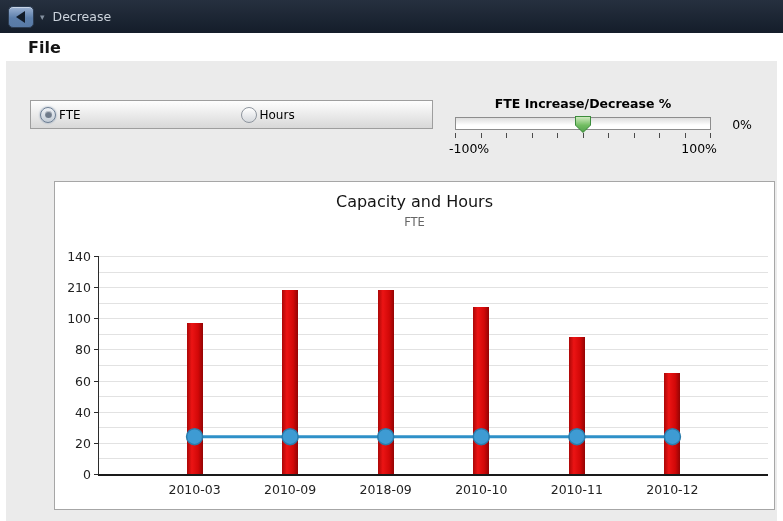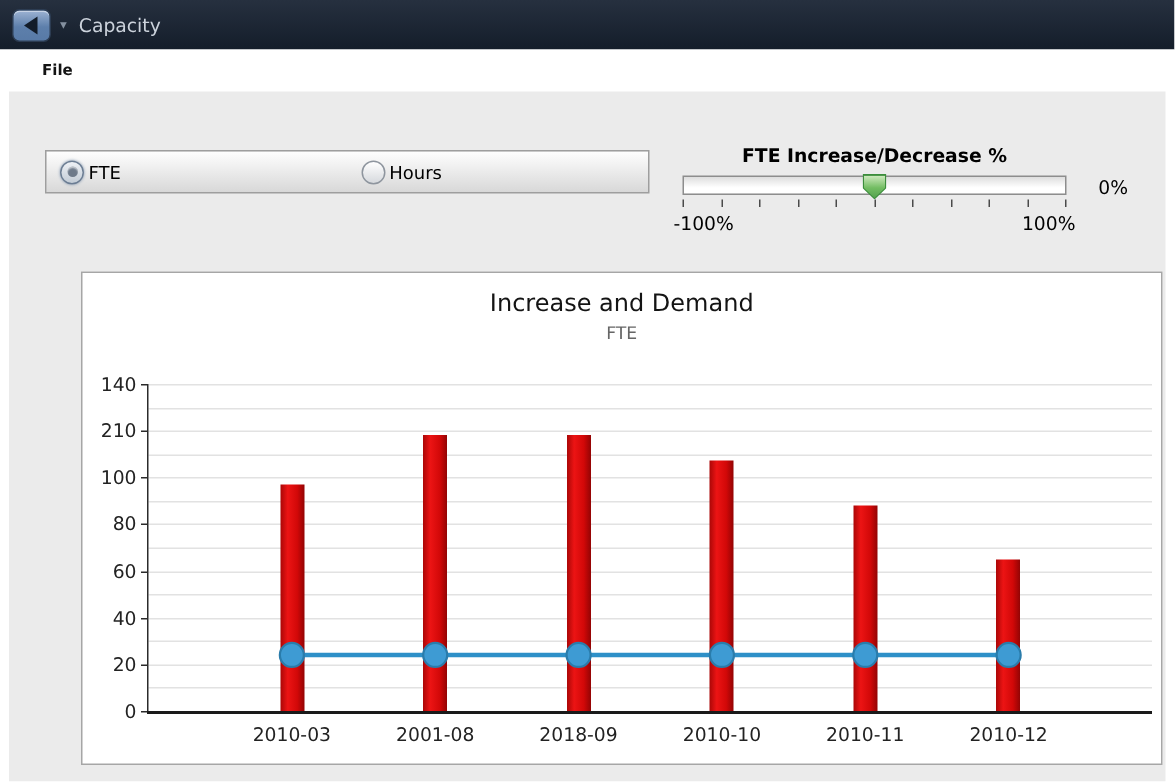--- a/index.html
+++ b/index.html
@@ -14,21 +14,21 @@
               background-color:#5d7fab;
               display:flex; align-items:center; justify-content:center;
               box-shadow:inset 0 1px 0 rgba(255,255,255,.45); cursor:pointer; }
   .back-tri { width:0; height:0; border-top:6px solid transparent; border-bottom:6px solid transparent;
               border-right:9px solid #121c29; margin-right:2px; }
   .hdr-chevron { color:#8possible90a0;  color:#84909f; font-size:9px; margin-left:6px; }
   .hdr-title { color:#ccd3dc; font-size:12.5px; margin-left:8px; }
 
   
   .menubar { height:28px; background:#ffffff; display:flex; align-items:center; padding-left:28px; }
-  .menu-item { font-size:10px; font-weight:bold; color:#141414; cursor:pointer; }
+  .menu-item { font-size:16px; font-weight:bold; color:#141414; cursor:pointer; }
 
   
   .content { position:relative; margin:0 6px; height:460px; background:#ebebeb; }
 
   
   .radio-group { position:absolute; left:24px; top:39px; width:403px; height:29px;
                  border:1px solid #9e9e9e; background:linear-gradient(#fefefe,#d8d8d8);
                  display:flex; align-items:center; }
   .radio-opt { display:flex; align-items:center; width:50%; padding-left:9px; cursor:pointer; }
   .radio-circle { width:16px; height:16px; border-radius:50%; background:linear-gradient(#ffffff,#d6d9dd);
@@ -77,21 +77,21 @@
              text-align:center; font-size:12.5px; color:#222; }
 </style>
 </head>
 <body>
 
 <div class="titlebar">
   <div class="back-btn">
     <span class="back-tri"></span>
   </div>
   <span class="hdr-chevron">▾</span>
-  <span class="hdr-title">Capacity</span>
+  <span class="hdr-title">Decrease</span>
 </div>
 
 <div class="menubar">
   <span class="menu-item">File</span>
 </div>
 
 <div class="content">
 
   <div class="radio-group">
     <div class="radio-opt">
@@ -127,21 +127,21 @@
         <i></i>
         <i></i>
       </div>
     <div class="slider-labels">
       <span>-100%</span>
       <span>100%</span>
     </div>
   </div>
 
   <div class="chart-panel">
-    <div class="chart-title">Increase and Demand</div>
+    <div class="chart-title">Capacity and Hours</div>
     <div class="chart-subtitle">FTE</div>
     <div class="plot" id="plot">
         <div class="gridline" style="top: 202.429px;"></div>
         <div class="gridline" style="top: 186.857px;"></div>
         <div class="gridline" style="top: 171.286px;"></div>
         <div class="gridline" style="top: 155.714px;"></div>
         <div class="gridline" style="top: 140.143px;"></div>
         <div class="gridline" style="top: 124.571px;"></div>
         <div class="gridline" style="top: 109px;"></div>
         <div class="gridline" style="top: 93.4286px;"></div>
@@ -178,21 +178,21 @@
         <svg width="669" height="218" class="line-svg">
           <polyline points="95.57142857142857,180.62857142857143 191.14285714285714,180.62857142857143 286.7142857142857,180.62857142857143 382.2857142857143,180.62857142857143 477.85714285714283,180.62857142857143 573.4285714285714,180.62857142857143" fill="none" stroke="#2e90c8" stroke-width="3"></polyline>
           <circle cx="95.57142857142857" cy="180.62857142857143" r="8" fill="#3e9bd3" stroke="#2a7cab" stroke-width="1.5"></circle>
           <circle cx="191.14285714285714" cy="180.62857142857143" r="8" fill="#3e9bd3" stroke="#2a7cab" stroke-width="1.5"></circle>
           <circle cx="286.7142857142857" cy="180.62857142857143" r="8" fill="#3e9bd3" stroke="#2a7cab" stroke-width="1.5"></circle>
           <circle cx="382.2857142857143" cy="180.62857142857143" r="8" fill="#3e9bd3" stroke="#2a7cab" stroke-width="1.5"></circle>
           <circle cx="477.85714285714283" cy="180.62857142857143" r="8" fill="#3e9bd3" stroke="#2a7cab" stroke-width="1.5"></circle>
           <circle cx="573.4285714285714" cy="180.62857142857143" r="8" fill="#3e9bd3" stroke="#2a7cab" stroke-width="1.5"></circle>
         </svg>
         <div class="x-label" style="left: 95.5714px;">2010-03</div>
-        <div class="x-label" style="left: 191.143px;">2001-08</div>
+        <div class="x-label" style="left: 191.143px;">2010-09</div>
         <div class="x-label" style="left: 286.714px;">2018-09</div>
         <div class="x-label" style="left: 382.286px;">2010-10</div>
         <div class="x-label" style="left: 477.857px;">2010-11</div>
         <div class="x-label" style="left: 573.429px;">2010-12</div>
       </div>
   </div>
 
 </div>
 
 </body></html>

